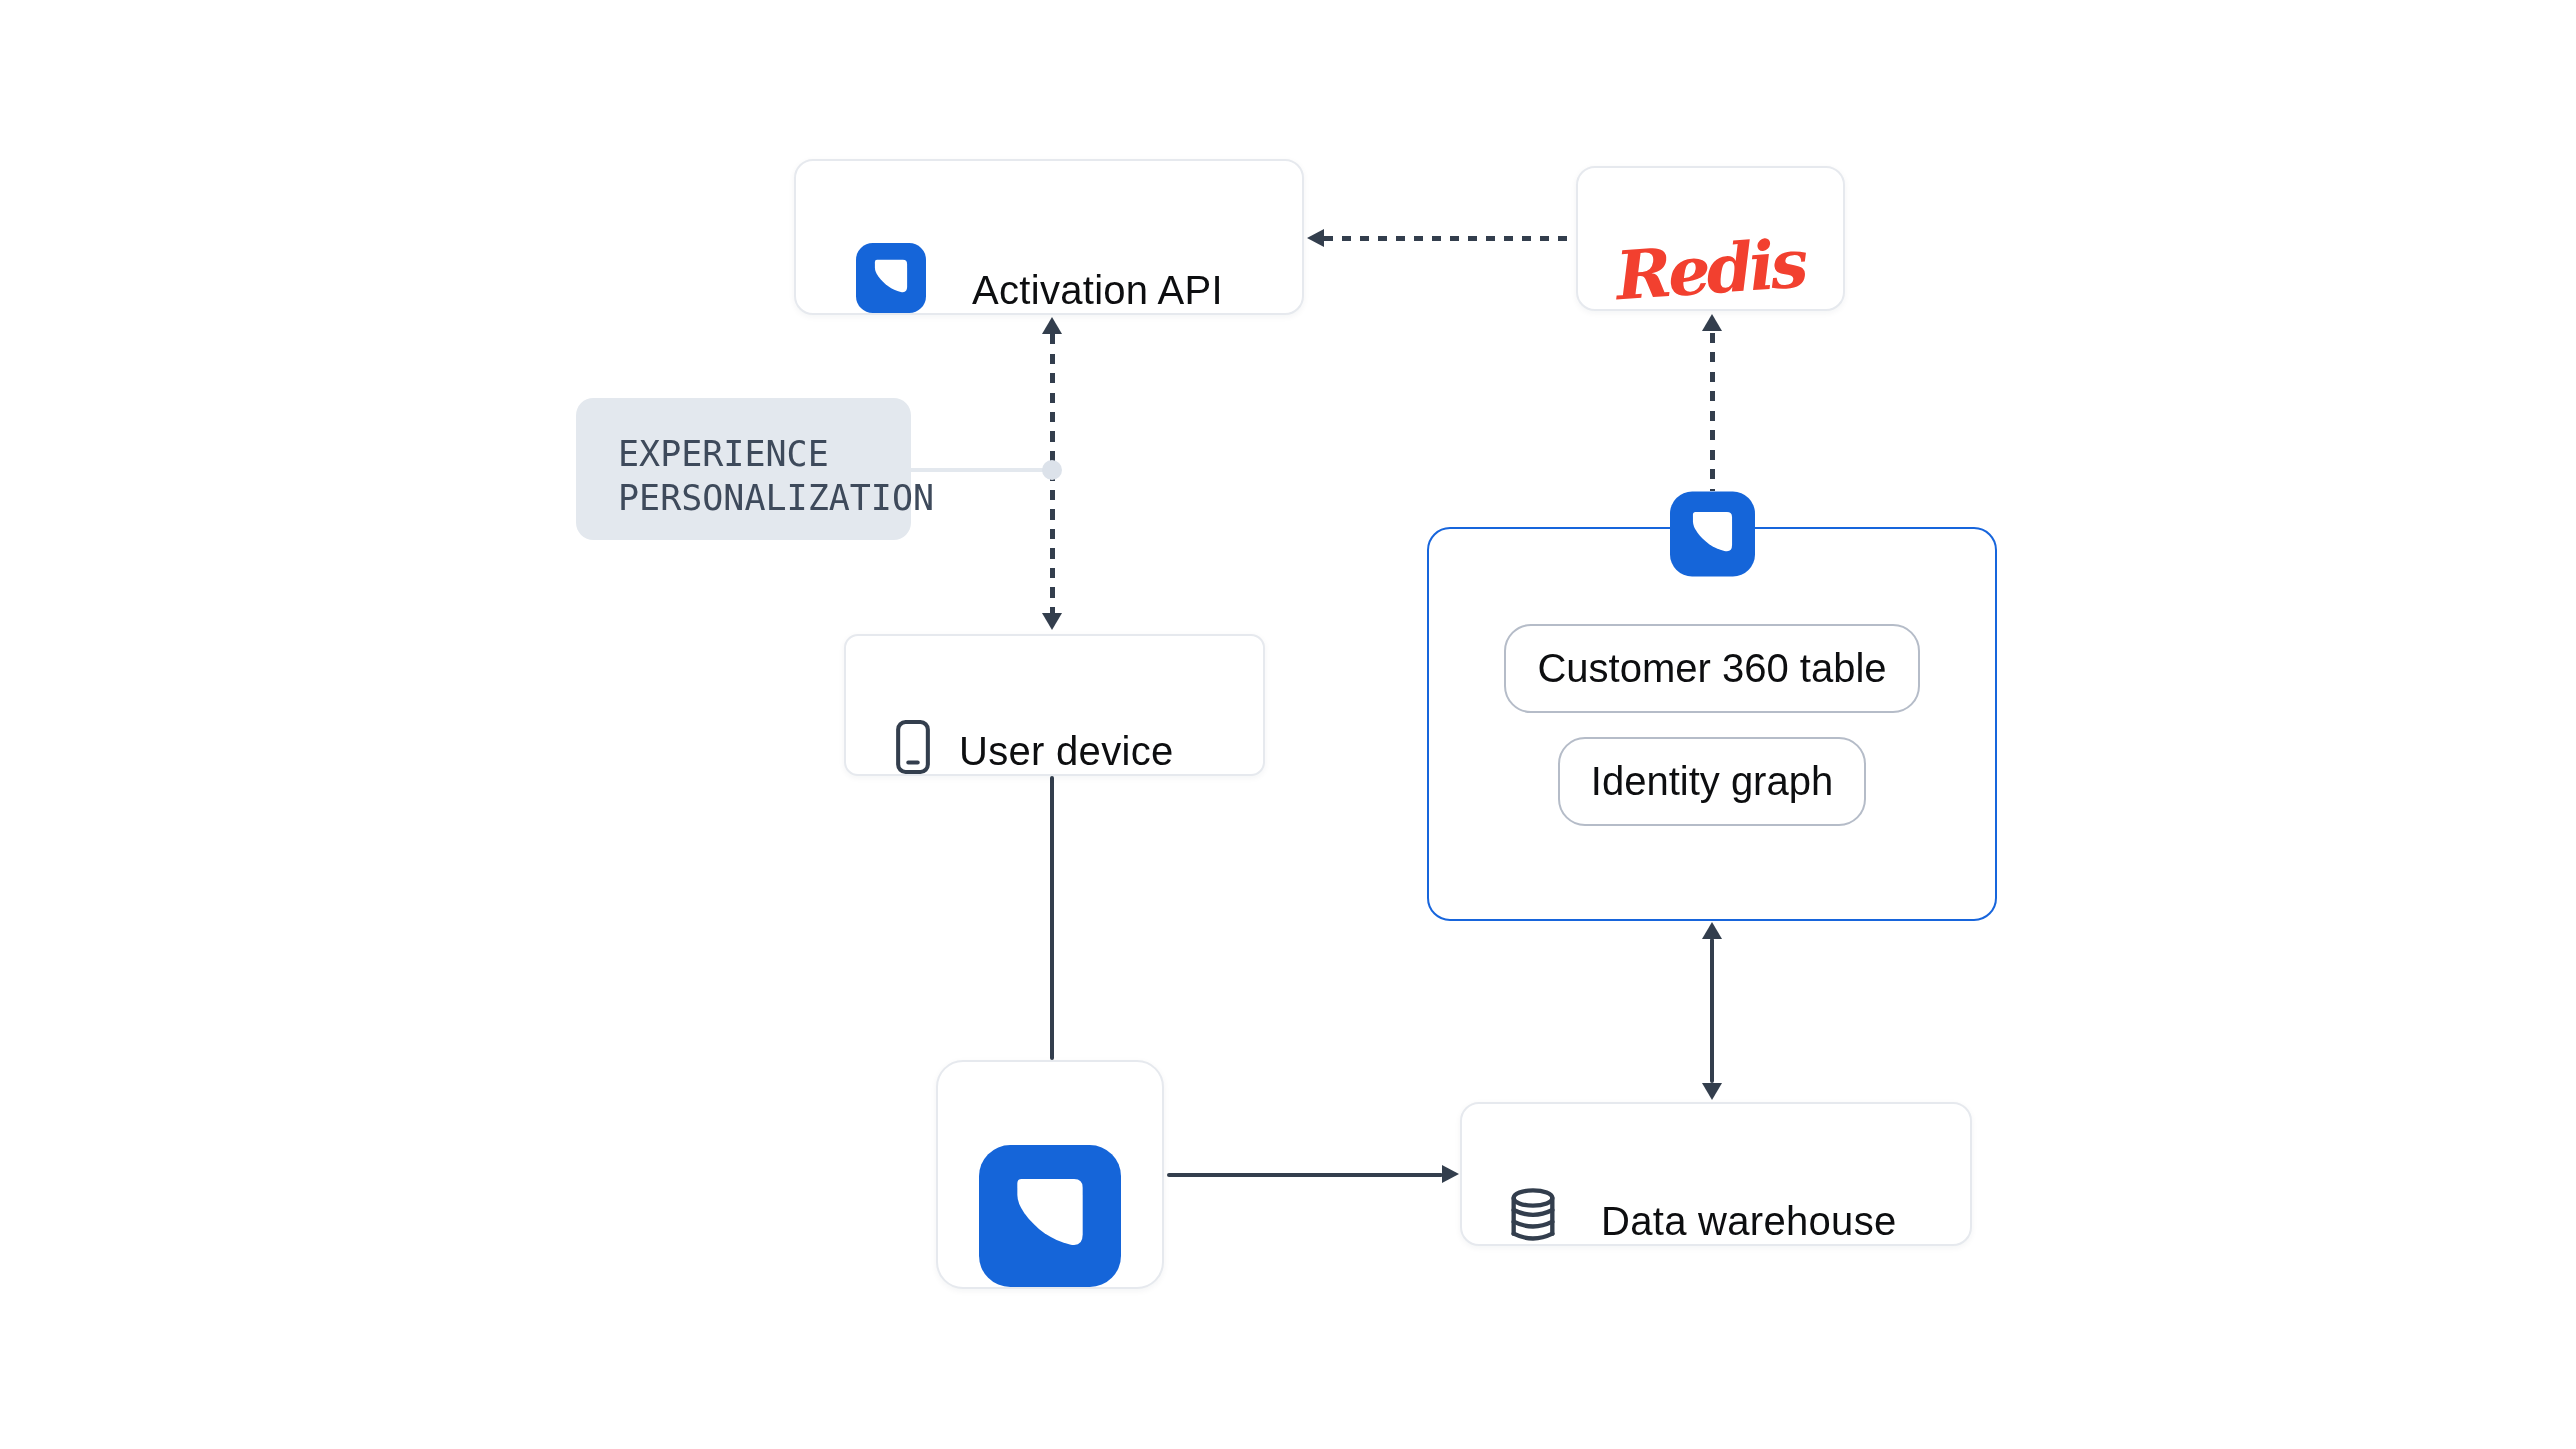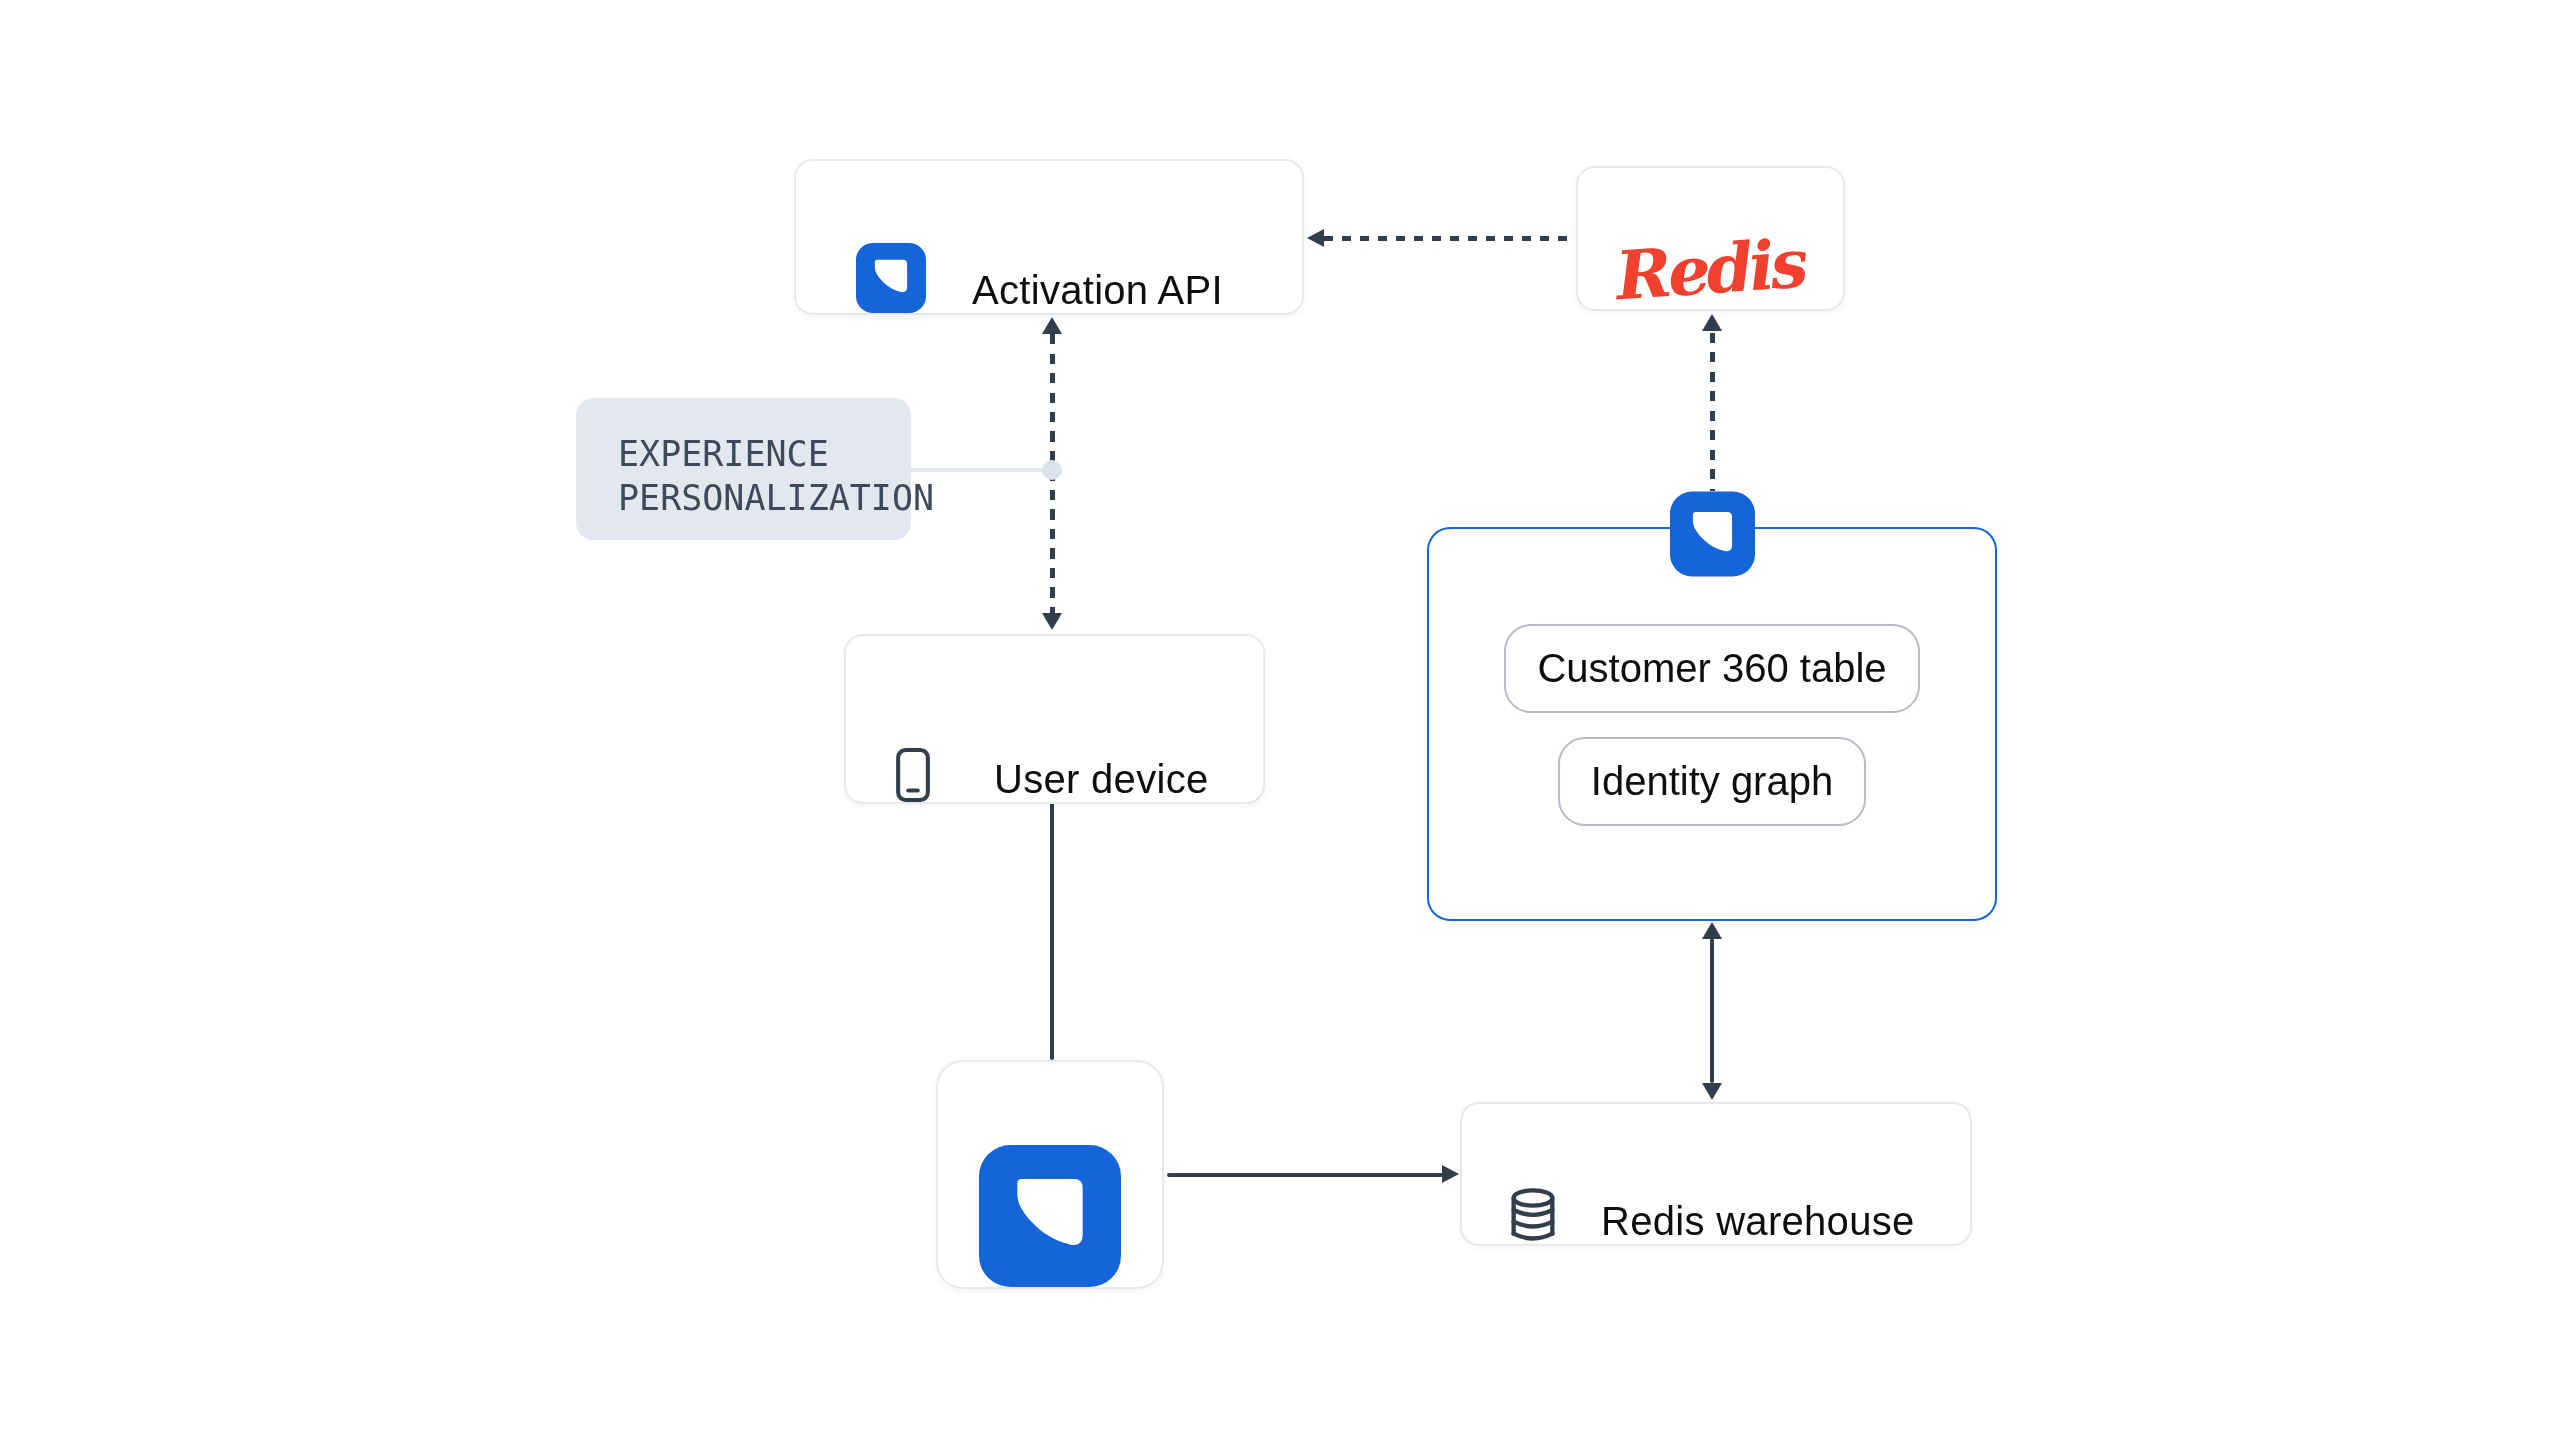--- a/index.html
+++ b/index.html
@@ -8,21 +8,21 @@
   .canvas{position:relative;width:2576px;height:1449px;background:#ffffff;}
 
   
   .card{position:absolute;background:#ffffff;border:2px solid #E6E9EE;
         border-radius:19px;box-shadow:0 2px 6.7px rgba(20,30,50,0.05);
         display:flex;align-items:flex-end;box-sizing:border-box;}
   .card .label{font-size:40px;font-weight:500;color:#0D0E10;letter-spacing:0.3px;white-space:nowrap;}
 
   #box-activation{left:794px;top:159px;width:510px;height:156px;padding-left:60px;gap:46px;}
   #box-redis{left:1576px;top:166px;width:269px;height:145px;justify-content:center;}
-  #box-user{left:844px;top:634px;width:421px;height:170px;padding-left:50px;gap:64px;}
+  #box-user{left:844px;top:634px;width:421px;height:142px;padding-left:50px;gap:29px;border-radius:14px;}
   #box-logo{left:936px;top:1060px;width:228px;height:229px;justify-content:center;border-radius:27px;}
   #box-dw{left:1460px;top:1102px;width:512px;height:144px;padding-left:46px;gap:43px;}
 
   
   #box-platform{position:absolute;left:1427px;top:527px;width:570px;height:394px;
         box-sizing:border-box;background:#ffffff;border:2.7px solid #1765DC;border-radius:23px;}
   #box-platform .chips{position:absolute;left:0;right:0;top:95px;display:flex;
         flex-direction:column;align-items:center;gap:24px;}
   .chip{background:#ffffff;border:2px solid #B5BCC8;border-radius:27px;
         padding:0 31px;height:89px;display:flex;align-items:center;box-sizing:border-box;}
@@ -127,21 +127,21 @@
     <svg class="db-icon" viewBox="0 0 74 84">
       <g fill="none" stroke="#333E4D" stroke-width="6.5" stroke-linecap="round">
         <ellipse cx="37" cy="15" rx="29" ry="11.5"></ellipse>
         <path d="M8 15 V68.5"></path>
         <path d="M66 15 V68.5"></path>
         <path d="M8 68.5 Q37 83 66 68.5"></path>
         <path d="M8 33 Q37 47.5 66 33"></path>
         <path d="M8 50.5 Q37 65 66 50.5"></path>
       </g>
     </svg>
-    <span class="label">Redis warehouse</span>
+    <span class="label">Data warehouse</span>
   </div>
 
   <div id="box-platform">
     <div class="chips">
       <div class="chip">
         <span>Customer 360 table</span>
       </div>
       <div class="chip">
         <span>Identity graph</span>
       </div>

